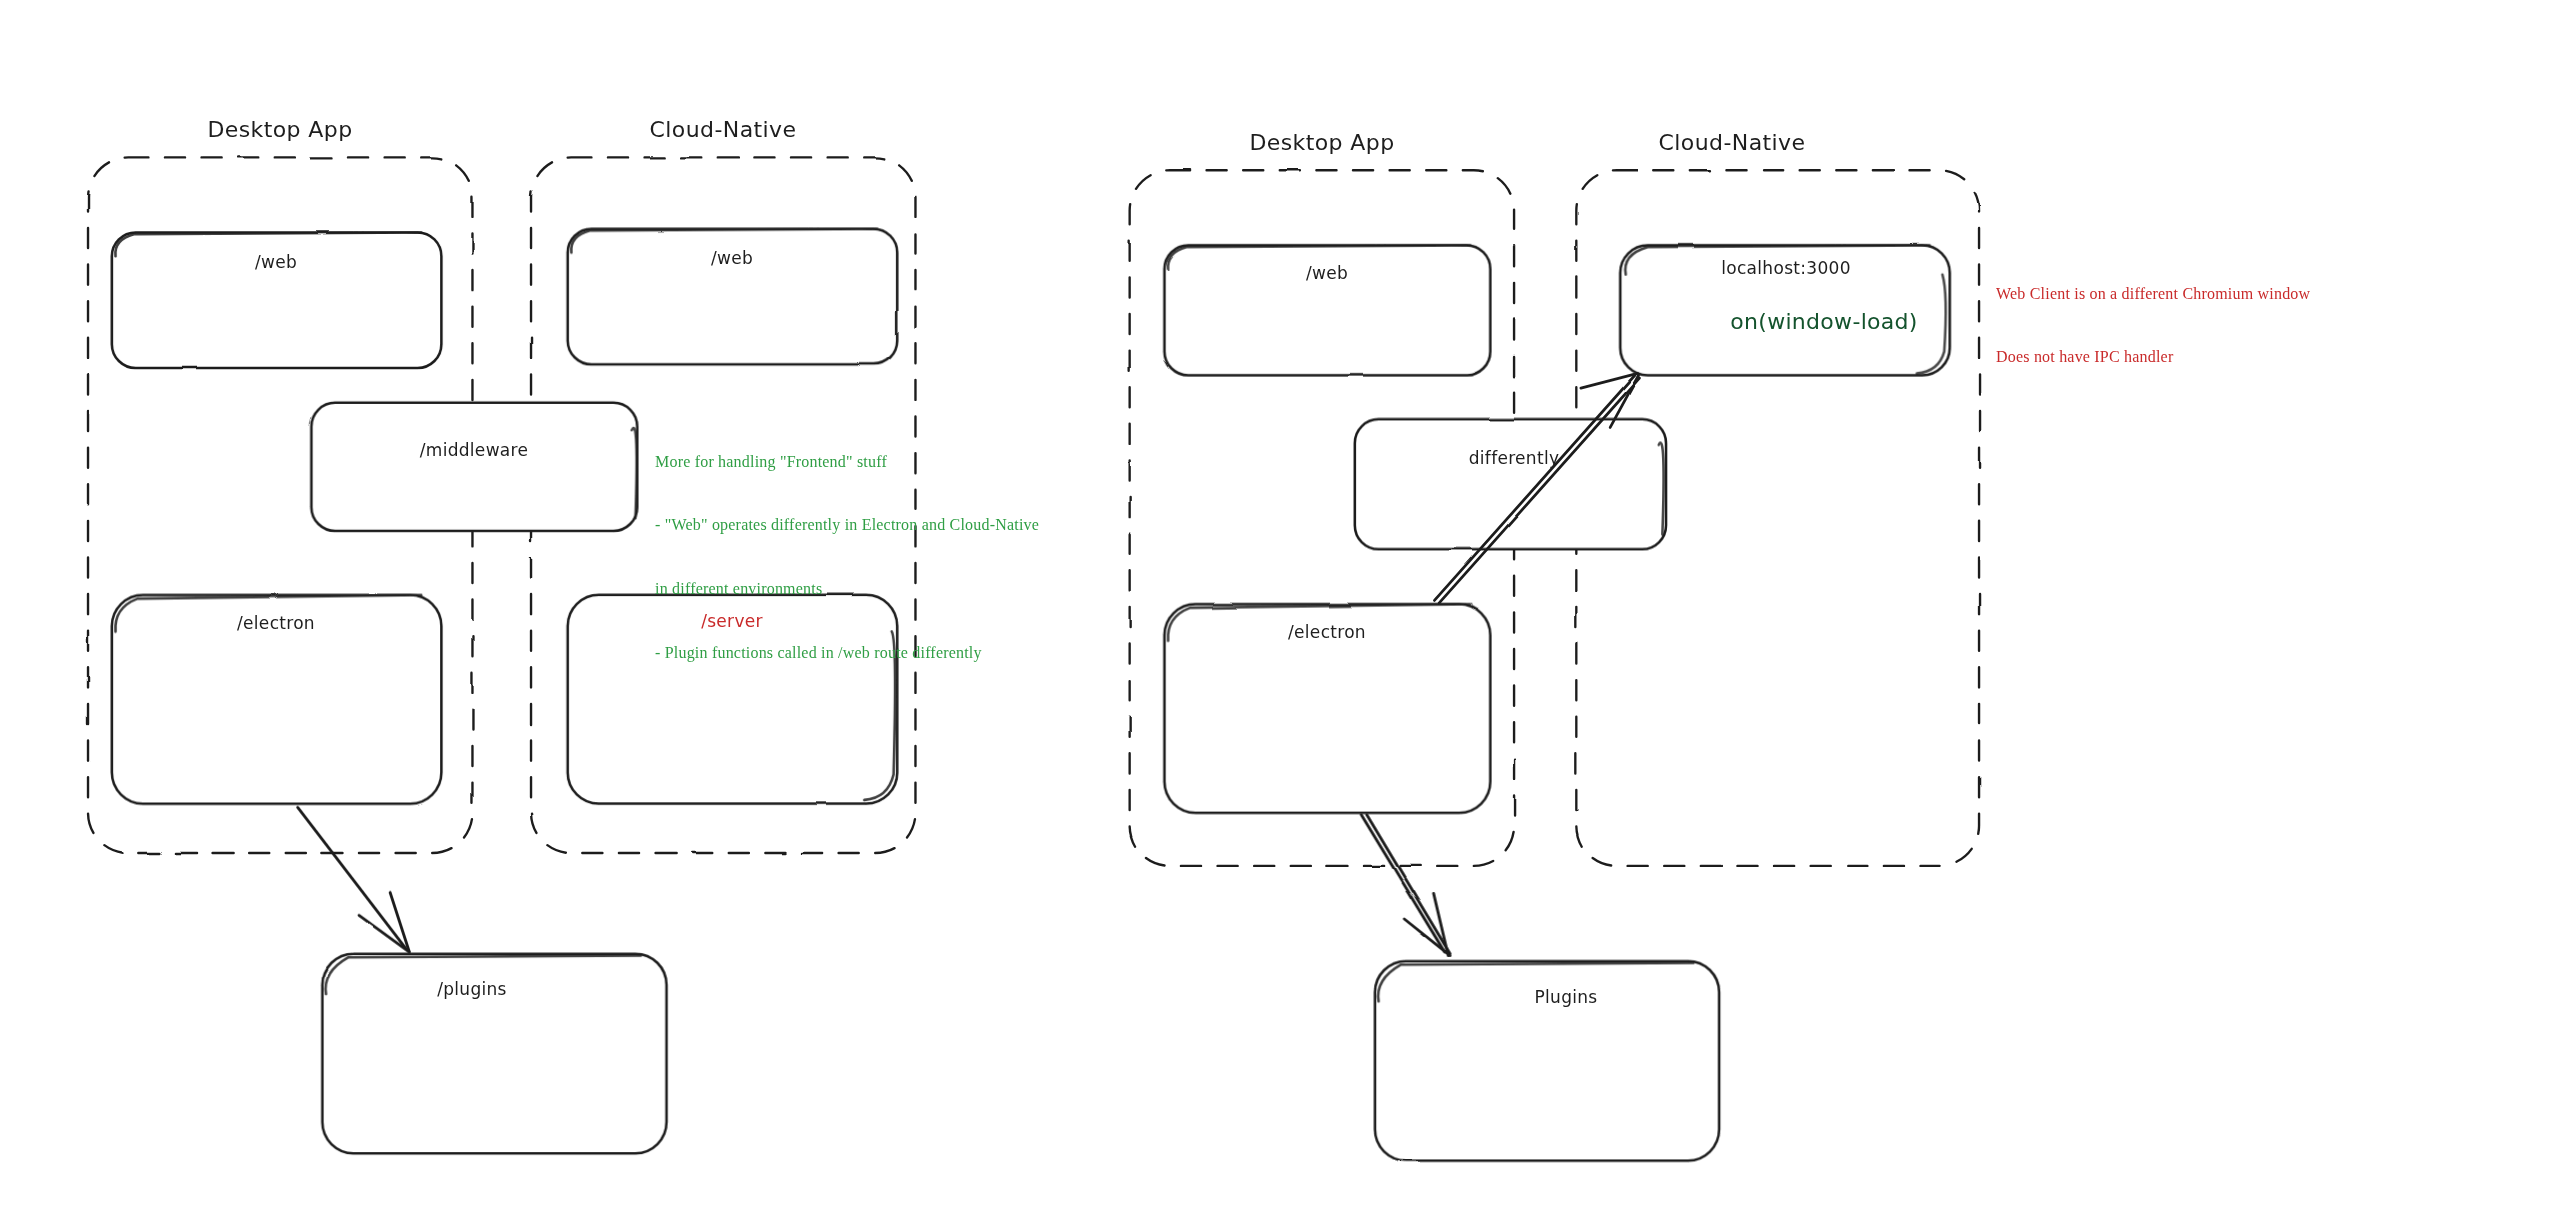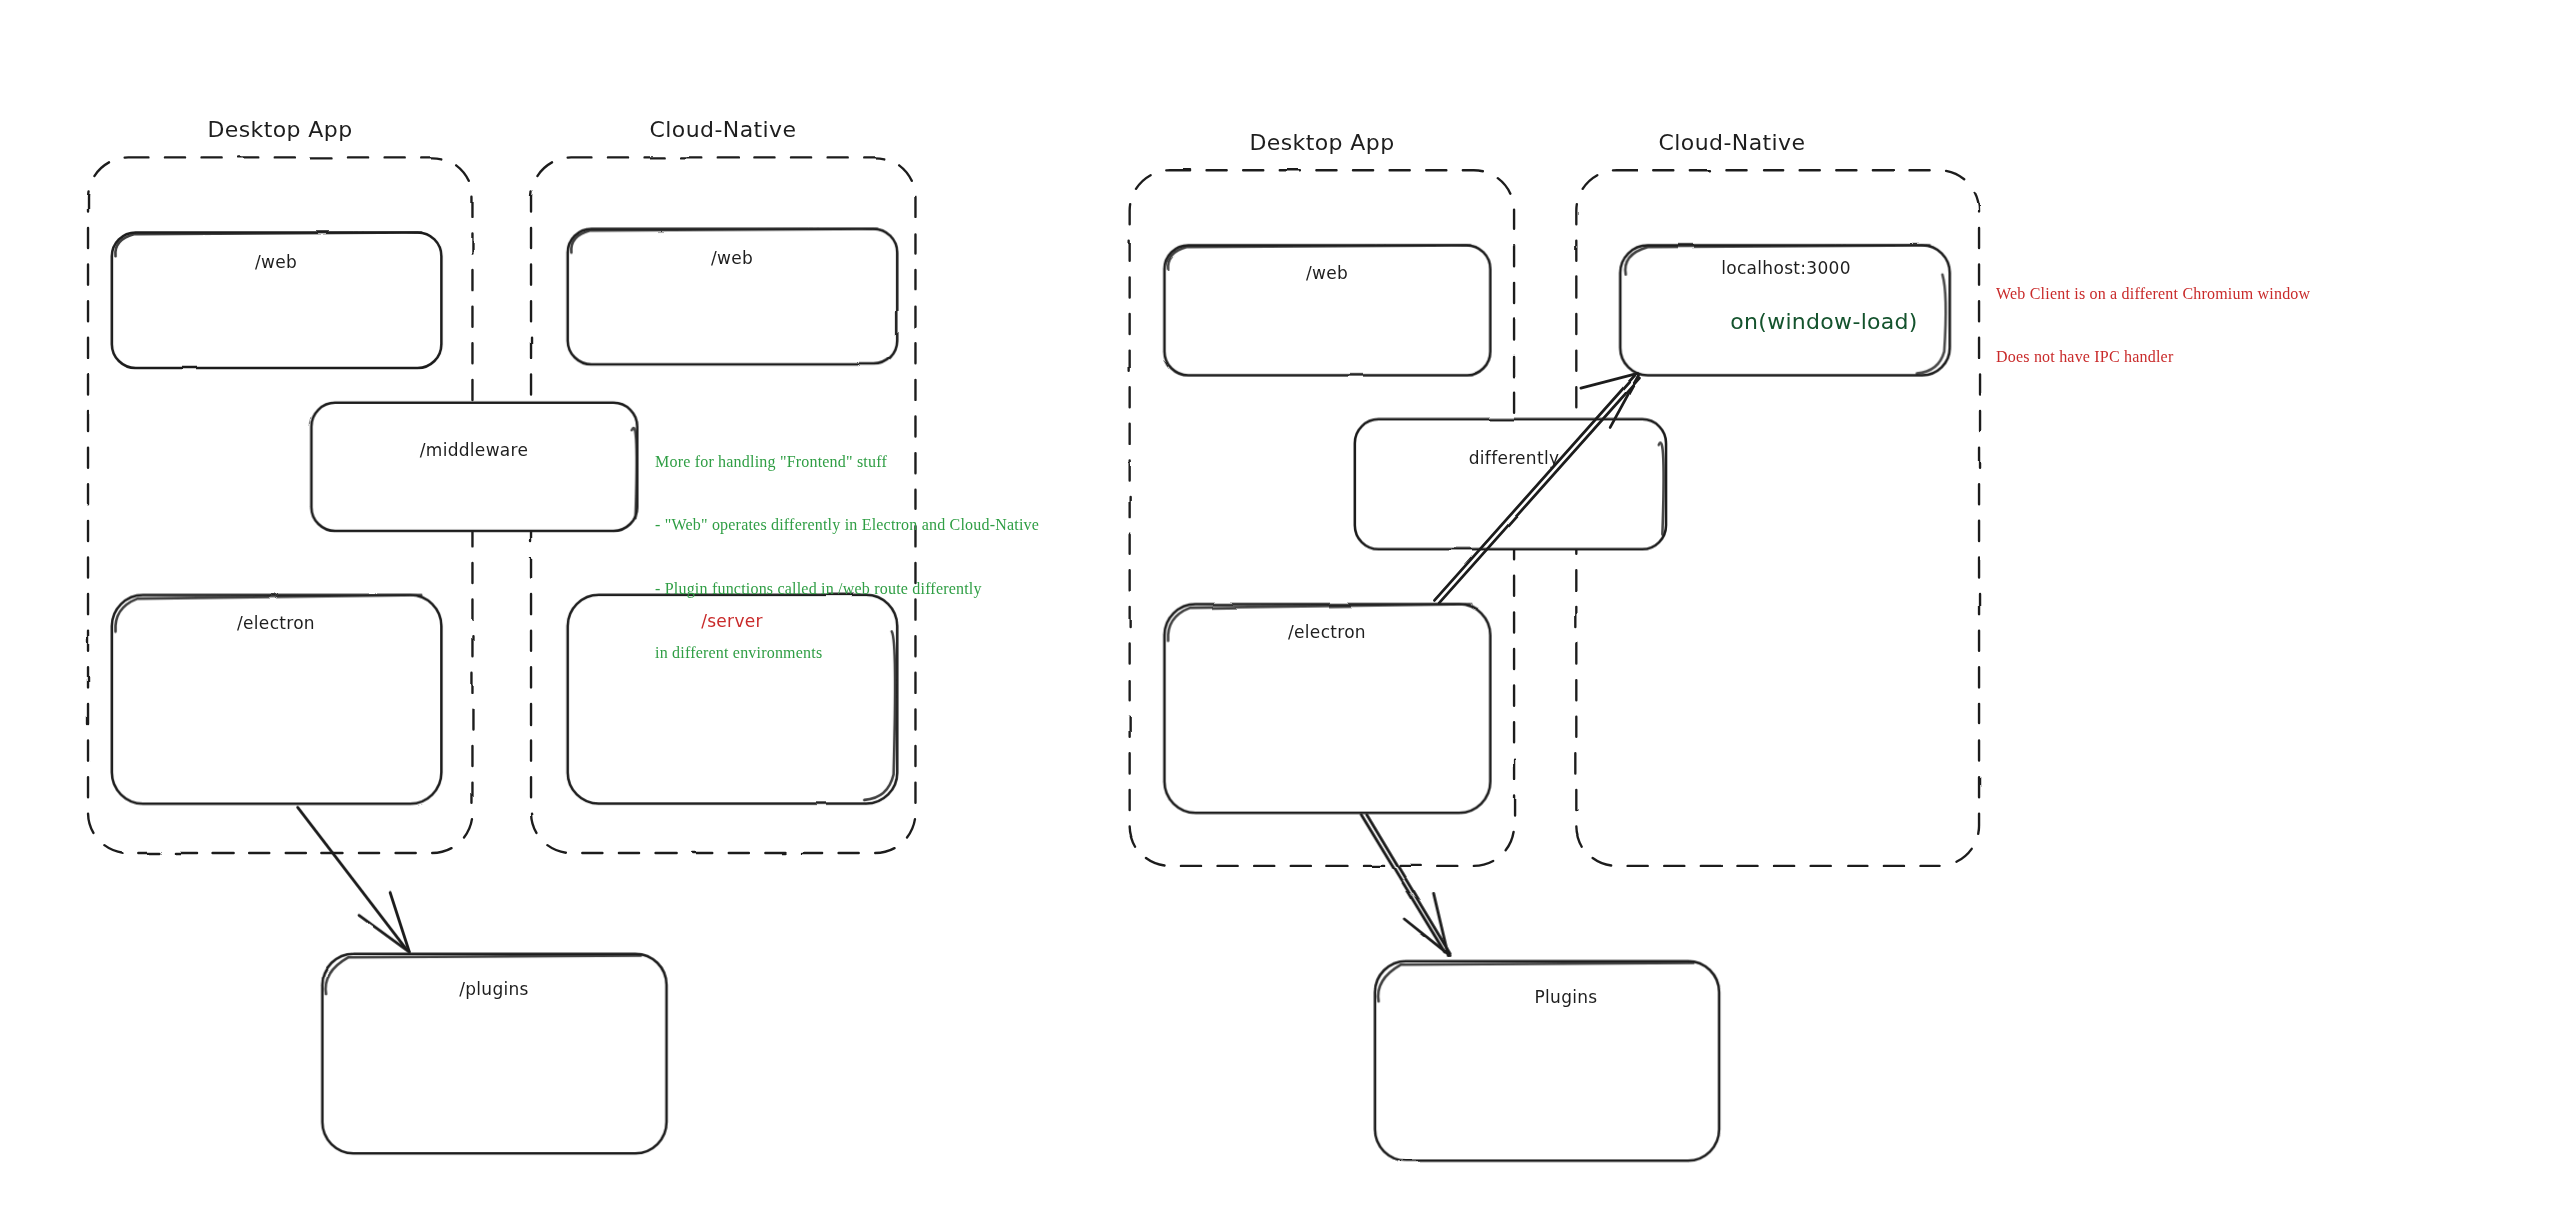--- a/index.html
+++ b/index.html
@@ -108,37 +108,37 @@
   </svg>
 
   <div class="lbl group-title" style="left:280px;top:119px;">Desktop App</div>
   <div class="lbl group-title" style="left:723px;top:119px;">Cloud-Native</div>
 
   <div class="lbl node-label" style="left:276px;top:254px;">/web</div>
   <div class="lbl node-label" style="left:732px;top:250px;">/web</div>
   <div class="lbl node-label" style="left:474px;top:442px;">/middleware</div>
   <div class="lbl node-label" style="left:276px;top:615px;">/electron</div>
   <div class="lbl node-label red" style="left:732px;top:613px;">/server</div>
-  <div class="lbl node-label" style="left:494px;top:981px;">/plugins</div>
+  <div class="lbl node-label" style="left:472px;top:981px;">/plugins</div>
 
   <div class="lbl group-title" style="left:1322px;top:132px;">Desktop App</div>
   <div class="lbl group-title" style="left:1732px;top:132px;">Cloud-Native</div>
 
   <div class="lbl node-label" style="left:1327px;top:265px;">/web</div>
   <div class="lbl node-label" style="left:1786px;top:260px;">localhost:3000</div>
   <div class="lbl node-sub" style="left:1824px;top:311px;">on(window-load)</div>
   <div class="lbl node-label" style="left:1514px;top:450px;">differently</div>
   <div class="lbl node-label" style="left:1327px;top:624px;">/electron</div>
   <div class="lbl node-label" style="left:1547px;top:989px;margin-left:19px;">Plugins</div>
 
   <div class="lbl ann ann-green" style="left:655px;top:408px;">
     <div>More for handling "Frontend" stuff</div>
     <div>- "Web" operates differently in Electron and Cloud-Native</div>
+    <div>in different environments</div>
     <div>- Plugin functions called in /web route differently</div>
-    <div>in different environments</div>
   </div>
 
   <div class="lbl ann ann-red" style="left:1996px;top:240px;">
     <div>Web Client is on a different Chromium window</div>
     <div>Does not have IPC handler</div>
   </div>
 
 </div>
 
 

